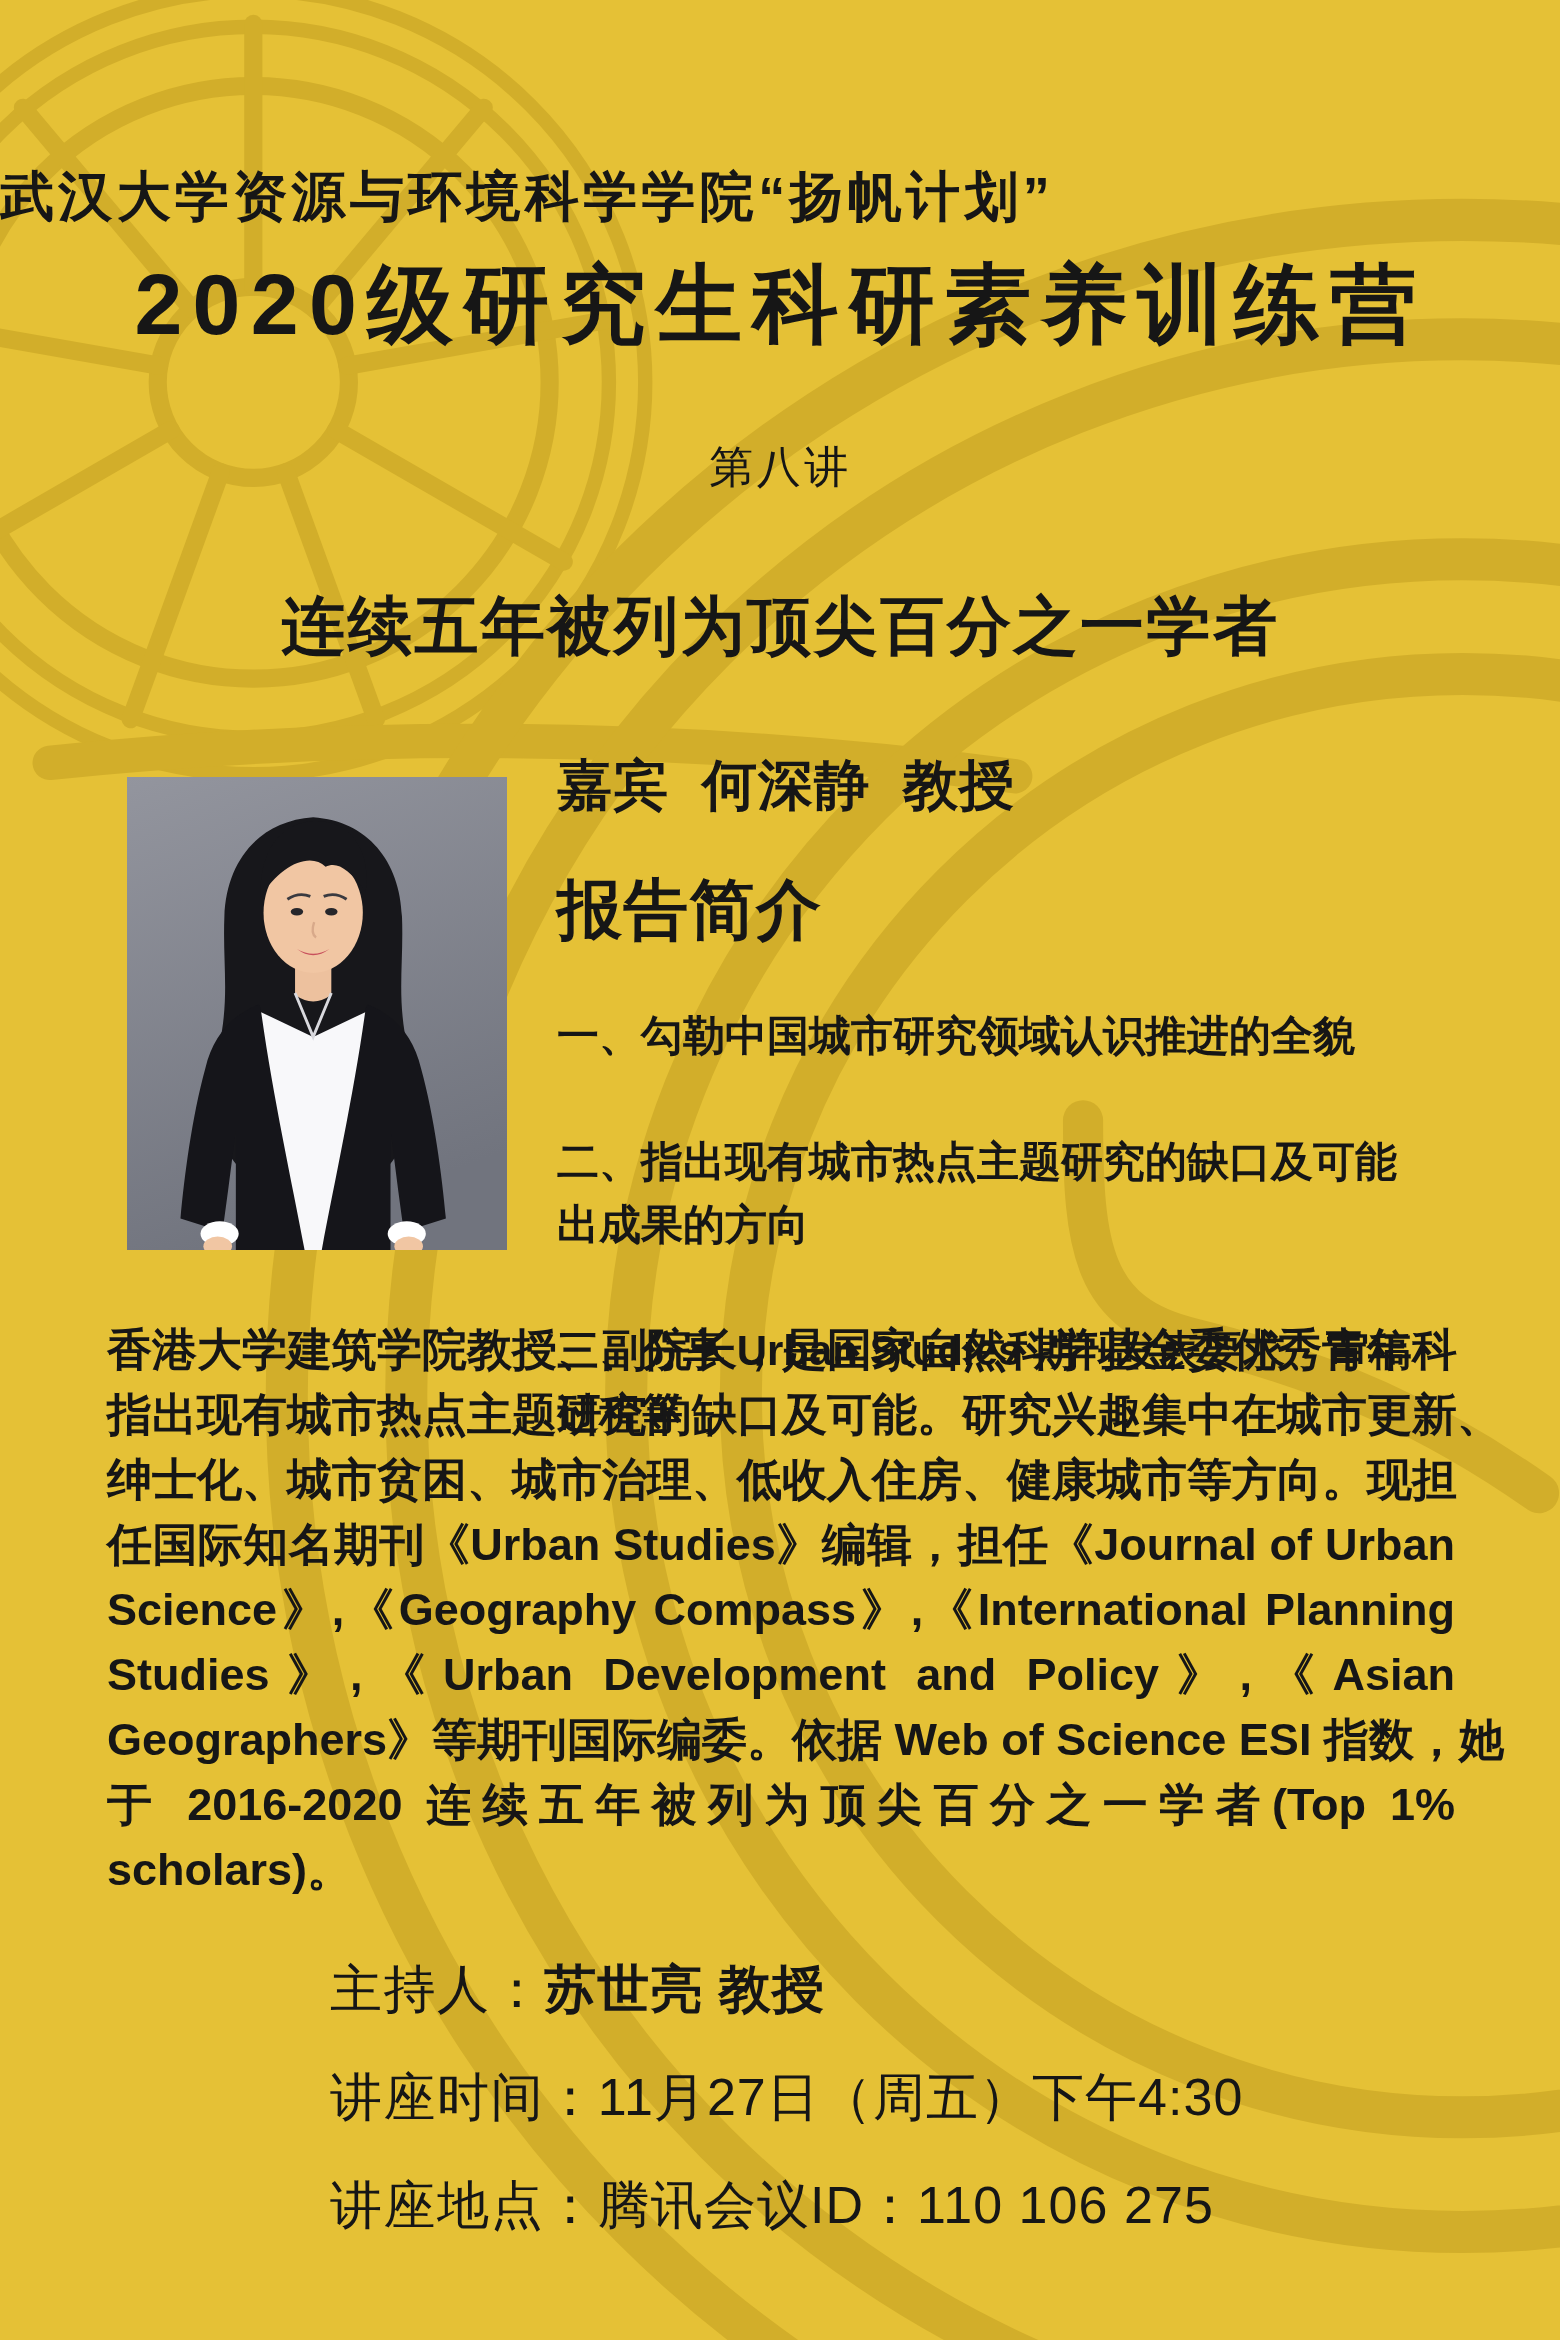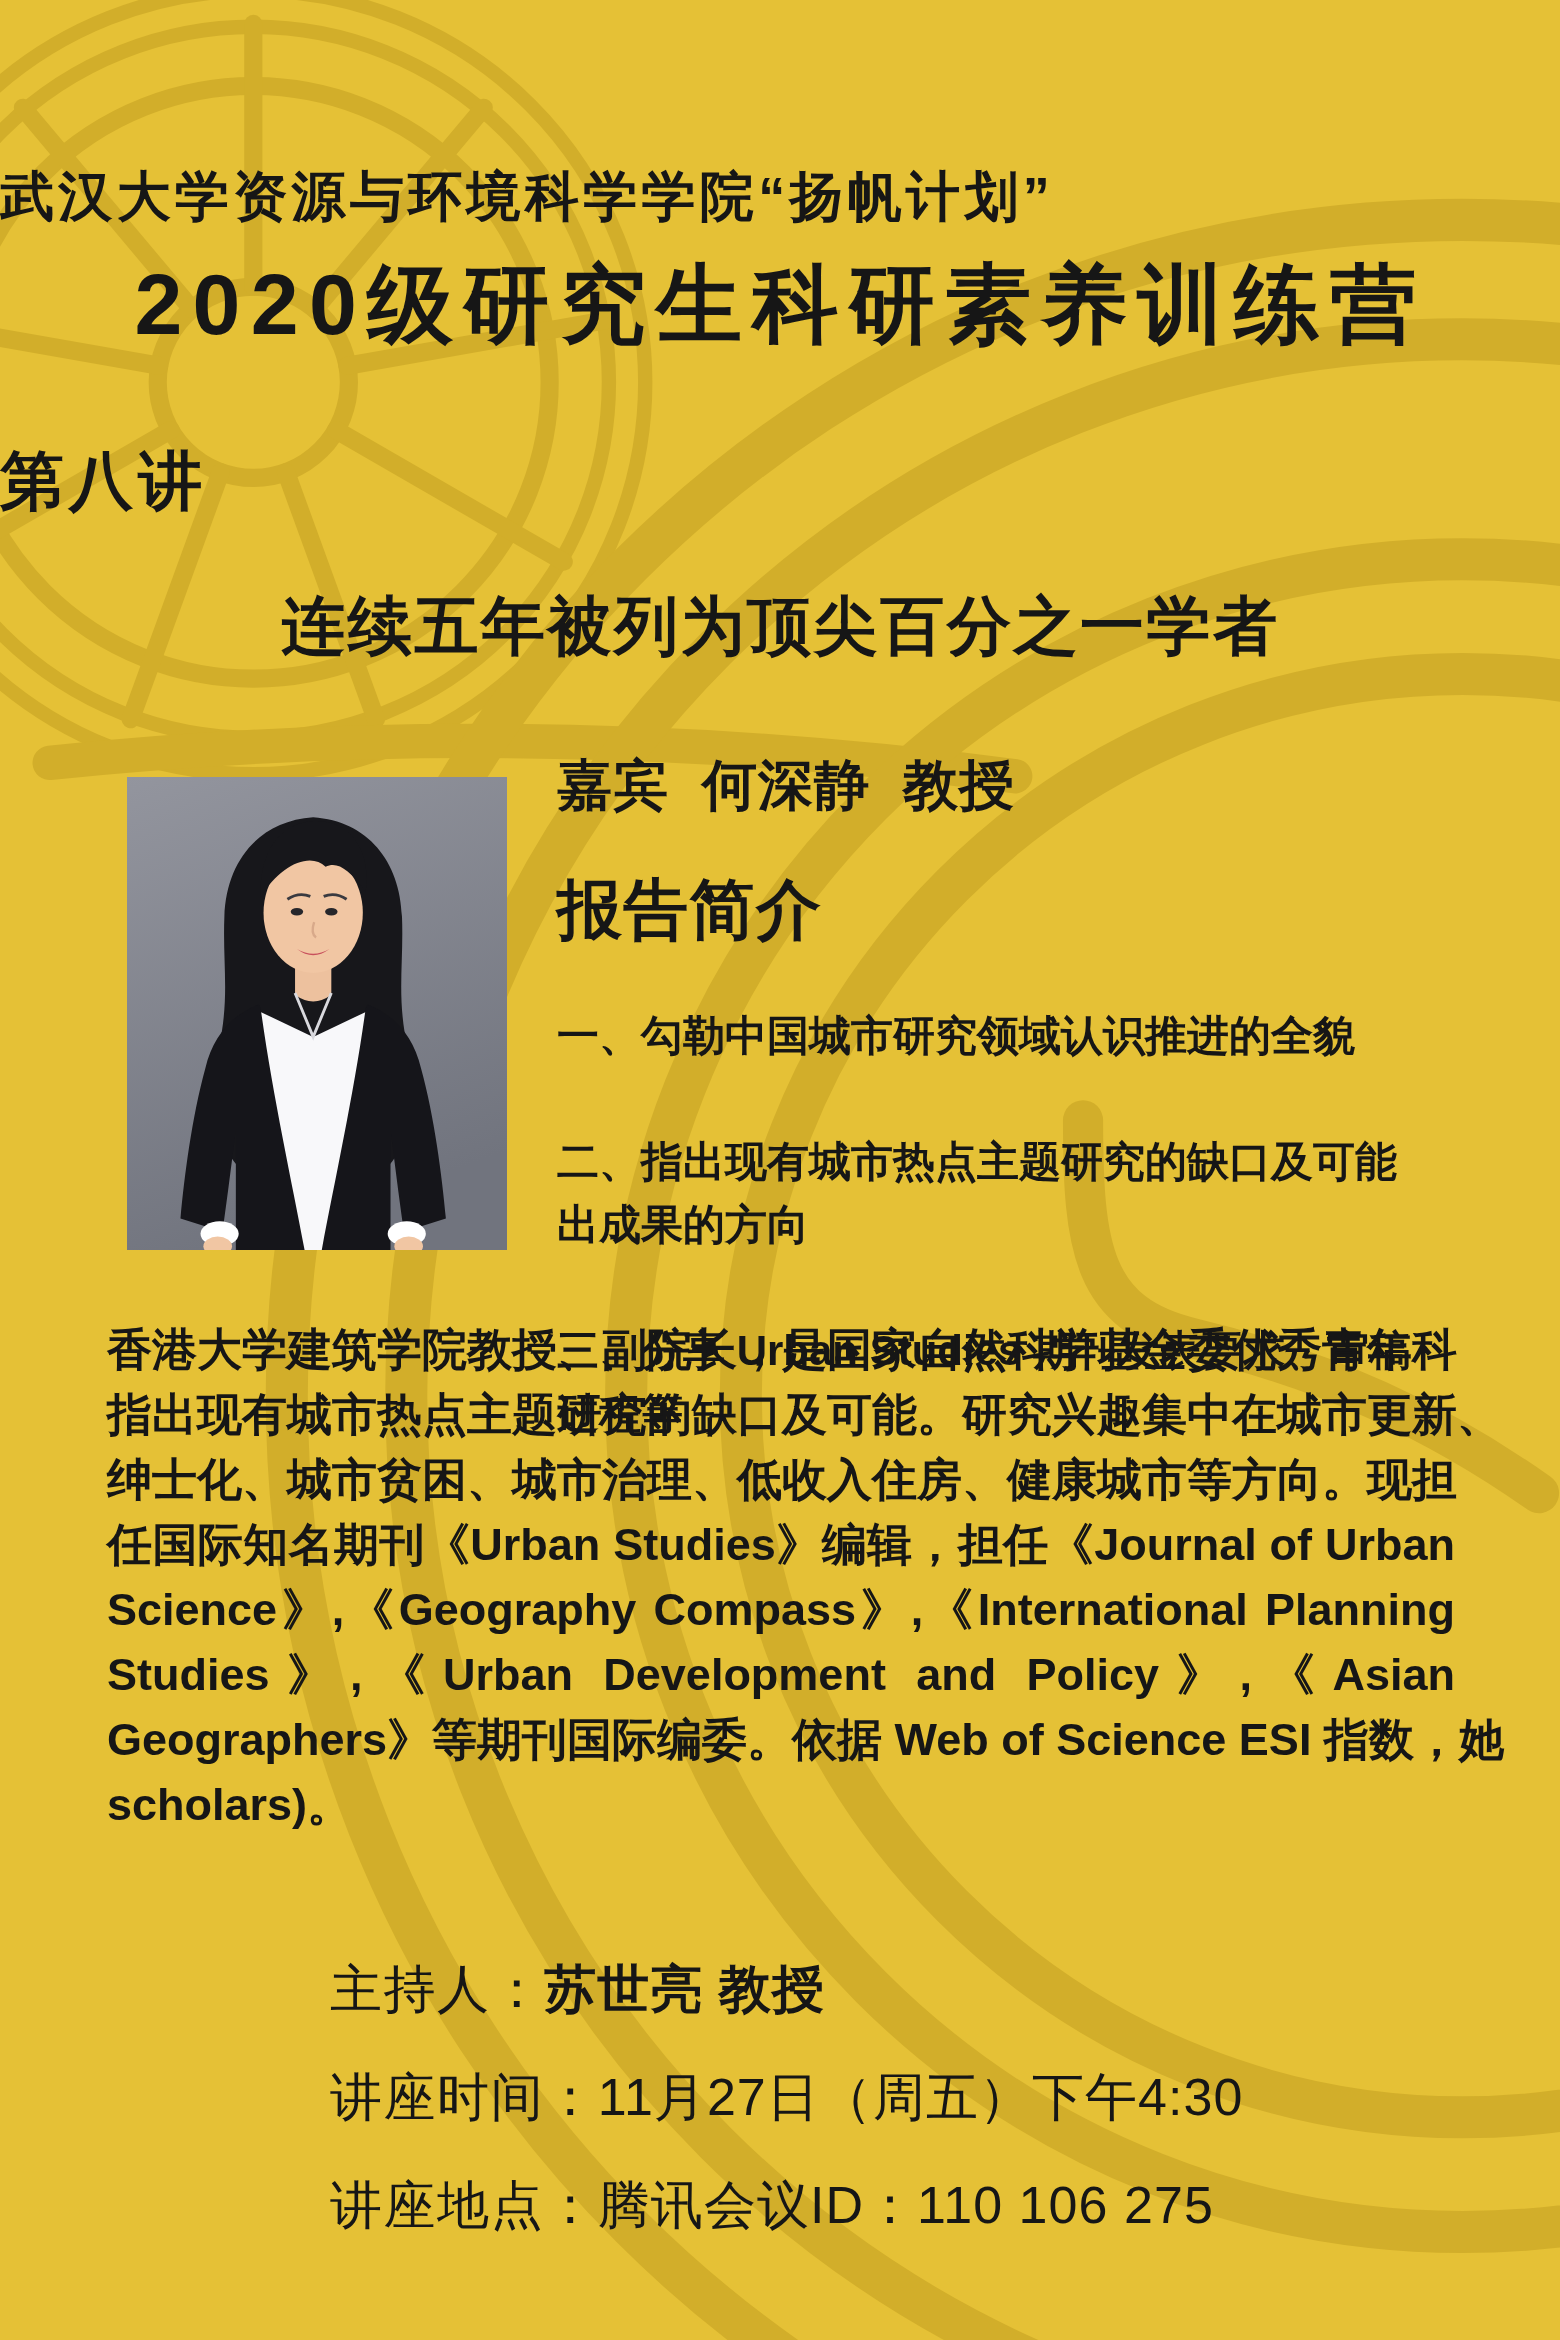--- a/index.html
+++ b/index.html
@@ -28,22 +28,22 @@
     white-space:nowrap;
   }
   .title{
     left:0;top:247px;width:100%;
     text-align:center;
     font-size:86px;font-weight:900;letter-spacing:.12em;
     white-space:nowrap;
   }
   .session{
     left:0;top:438px;width:100%;
-    text-align:left;
-    font-size:64px;font-weight:700;letter-spacing:.08em;
+    text-align:center;
+    font-size:44px;font-weight:400;letter-spacing:.08em;
   }
   .topic{
     left:0;top:583px;width:100%;
     text-align:center;
     font-size:64px;font-weight:900;letter-spacing:.04em;
     white-space:nowrap;
   }
 
   .photo{
     left:127px;top:777px;width:380px;height:473px;
@@ -191,20 +191,21 @@
   </div>
 
   <div class="layer bio">
     <div class="bio-line">香港大学建筑学院教授、副院长，是国家自然科学基金委优秀青年科</div>
     <div class="bio-line">指出现有城市热点主题研究的缺口及可能。研究兴趣集中在城市更新、</div>
     <div class="bio-line">绅士化、城市贫困、城市治理、低收入住房、健康城市等方向。现担</div>
     <div class="bio-line">任国际知名期刊《Urban Studies》编辑，担任《Journal of Urban</div>
     <div class="bio-line">Science》,《Geography Compass》,《International Planning</div>
     <div class="bio-line">Studies》,《Urban Development and Policy》,《Asian</div>
     <div class="bio-line">Geographers》等期刊国际编委。依据 Web of Science ESI 指数，她</div>
+    <div class="bio-line">于 2016-2020 连续五年被列为顶尖百分之一学者(Top 1%</div>
     <div class="bio-line last">scholars)。</div>
   </div>
 
   <div class="layer frow row-host">
     <span class="lbl">主持人：</span><span class="val strong">苏世亮 教授</span>
   </div>
   <div class="layer frow row-time">
     <span class="lbl">讲座时间：</span><span class="val">11月27日（周五）下午4:30</span>
   </div>
   <div class="layer frow row-venue">

